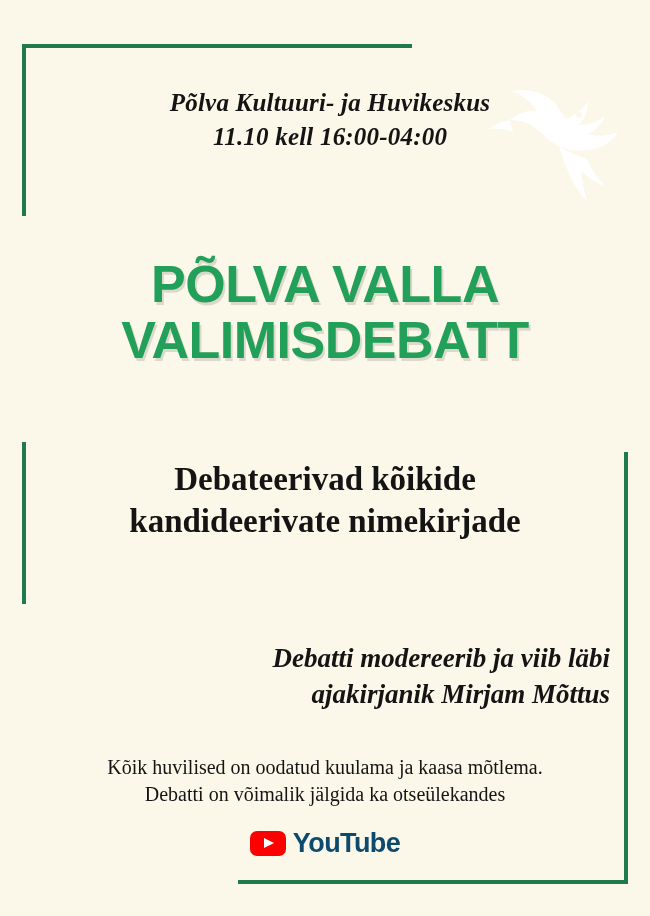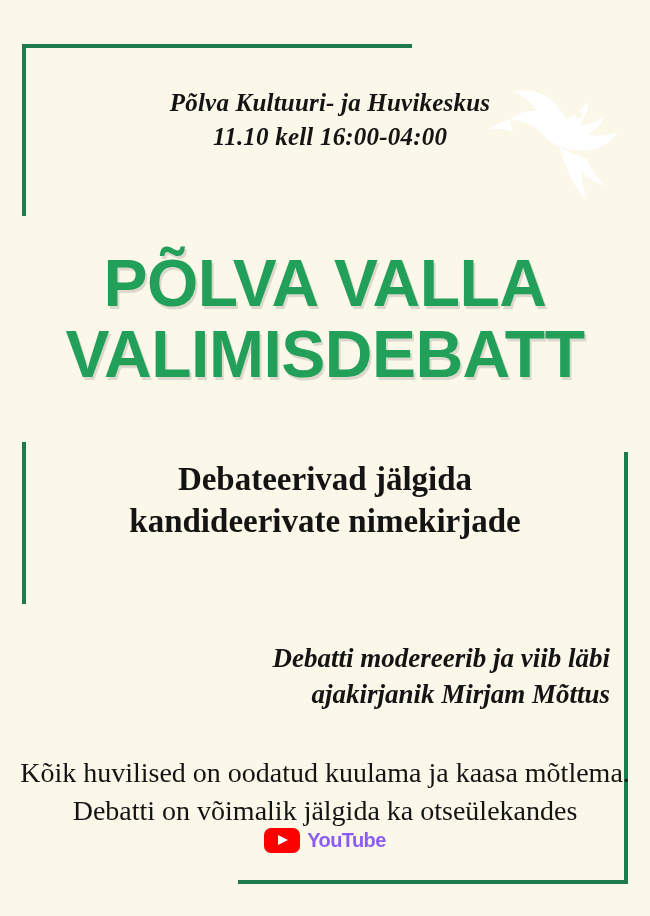--- a/index.html
+++ b/index.html
@@ -84,26 +84,26 @@
     padding-left: 10px;
   }
   .venue .venue-line {
     display: block;
   }
 
   .headline {
     position: absolute;
     left: 0;
     right: 0;
-    top: 248px;
+    top: 256px;
     text-align: center;
     color: #22a05a;
     font-family: "Liberation Sans", sans-serif;
     font-weight: bold;
-    font-size: 66px;
+    font-size: 52px;
     line-height: 1.08;
     letter-spacing: -0.5px;
     text-shadow: 2px 3px 0 rgba(0,0,0,0.12);
   }
   .headline .hl-line {
     display: block;
   }
 
   .subhead {
     position: absolute;
@@ -139,21 +139,21 @@
   }
 
   .note {
     position: absolute;
     left: 20px;
     right: 20px;
     top: 754px;
     text-align: center;
     color: #141414;
     font-family: "Liberation Serif", serif;
-    font-size: 28px;
+    font-size: 20px;
     line-height: 1.35;
   }
   .note .nt-line {
     display: block;
   }
 
   
   .youtube {
     position: absolute;
     left: 0;
@@ -177,22 +177,22 @@
     position: absolute;
     left: 14px;
     top: 7px;
     border-left: 10px solid #ffffff;
     border-top: 5.5px solid transparent;
     border-bottom: 5.5px solid transparent;
   }
   .yt-text {
     font-family: "Liberation Sans", sans-serif;
     font-weight: bold;
-    font-size: 20px;
-    color: #8b5cf6;
+    font-size: 27px;
+    color: #0c4a6e;
     letter-spacing: -0.6px;
     text-align: right;
   }
 </style>
 </head>
 <body>
 
 <div class="poster">
 
   <div class="line line-top"></div>
@@ -214,21 +214,21 @@
     <span class="venue-line">Põlva Kultuuri- ja Huvikeskus</span>
     <span class="venue-line">11.10 kell 16:00-04:00</span>
   </div>
 
   <div class="headline">
     <span class="hl-line">PÕLVA VALLA</span>
     <span class="hl-line">VALIMISDEBATT</span>
   </div>
 
   <div class="subhead">
-    <span class="sh-line">Debateerivad jälgida</span>
+    <span class="sh-line">Debateerivad kõikide</span>
     <span class="sh-line">kandideerivate nimekirjade</span>
   </div>
 
   <div class="moderator">
     <span class="md-line">Debatti modereerib ja viib läbi</span>
     <span class="md-line">ajakirjanik Mirjam Mõttus</span>
   </div>
 
   <div class="note">
     <span class="nt-line">Kõik huvilised on oodatud kuulama ja kaasa mõtlema.</span>

